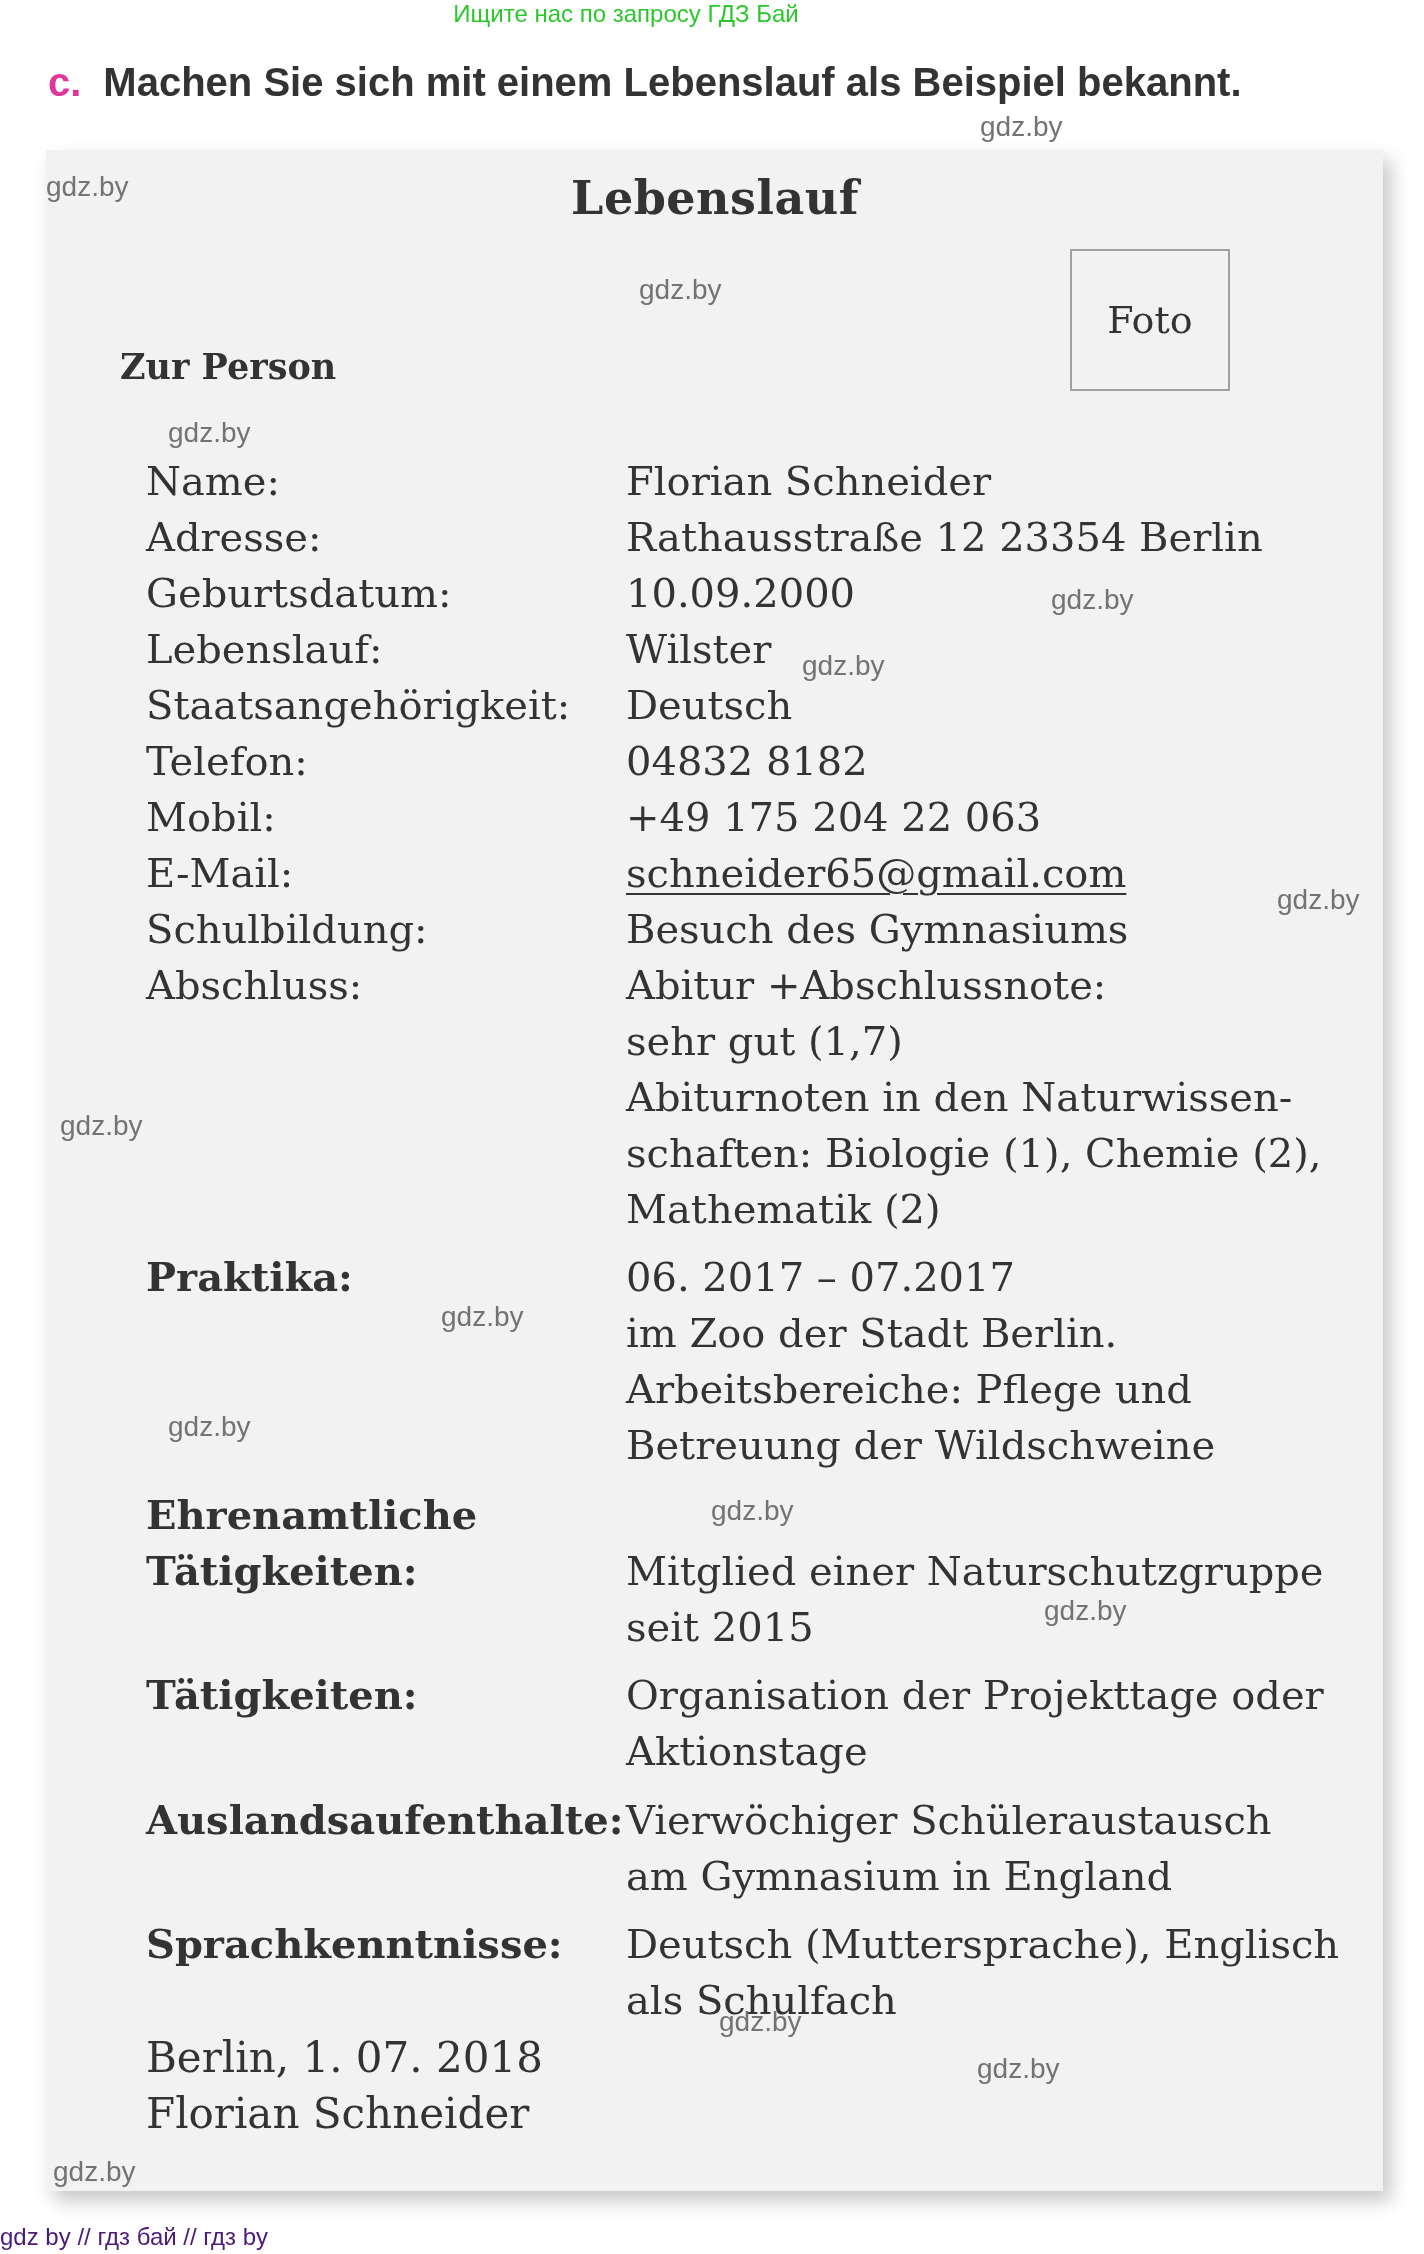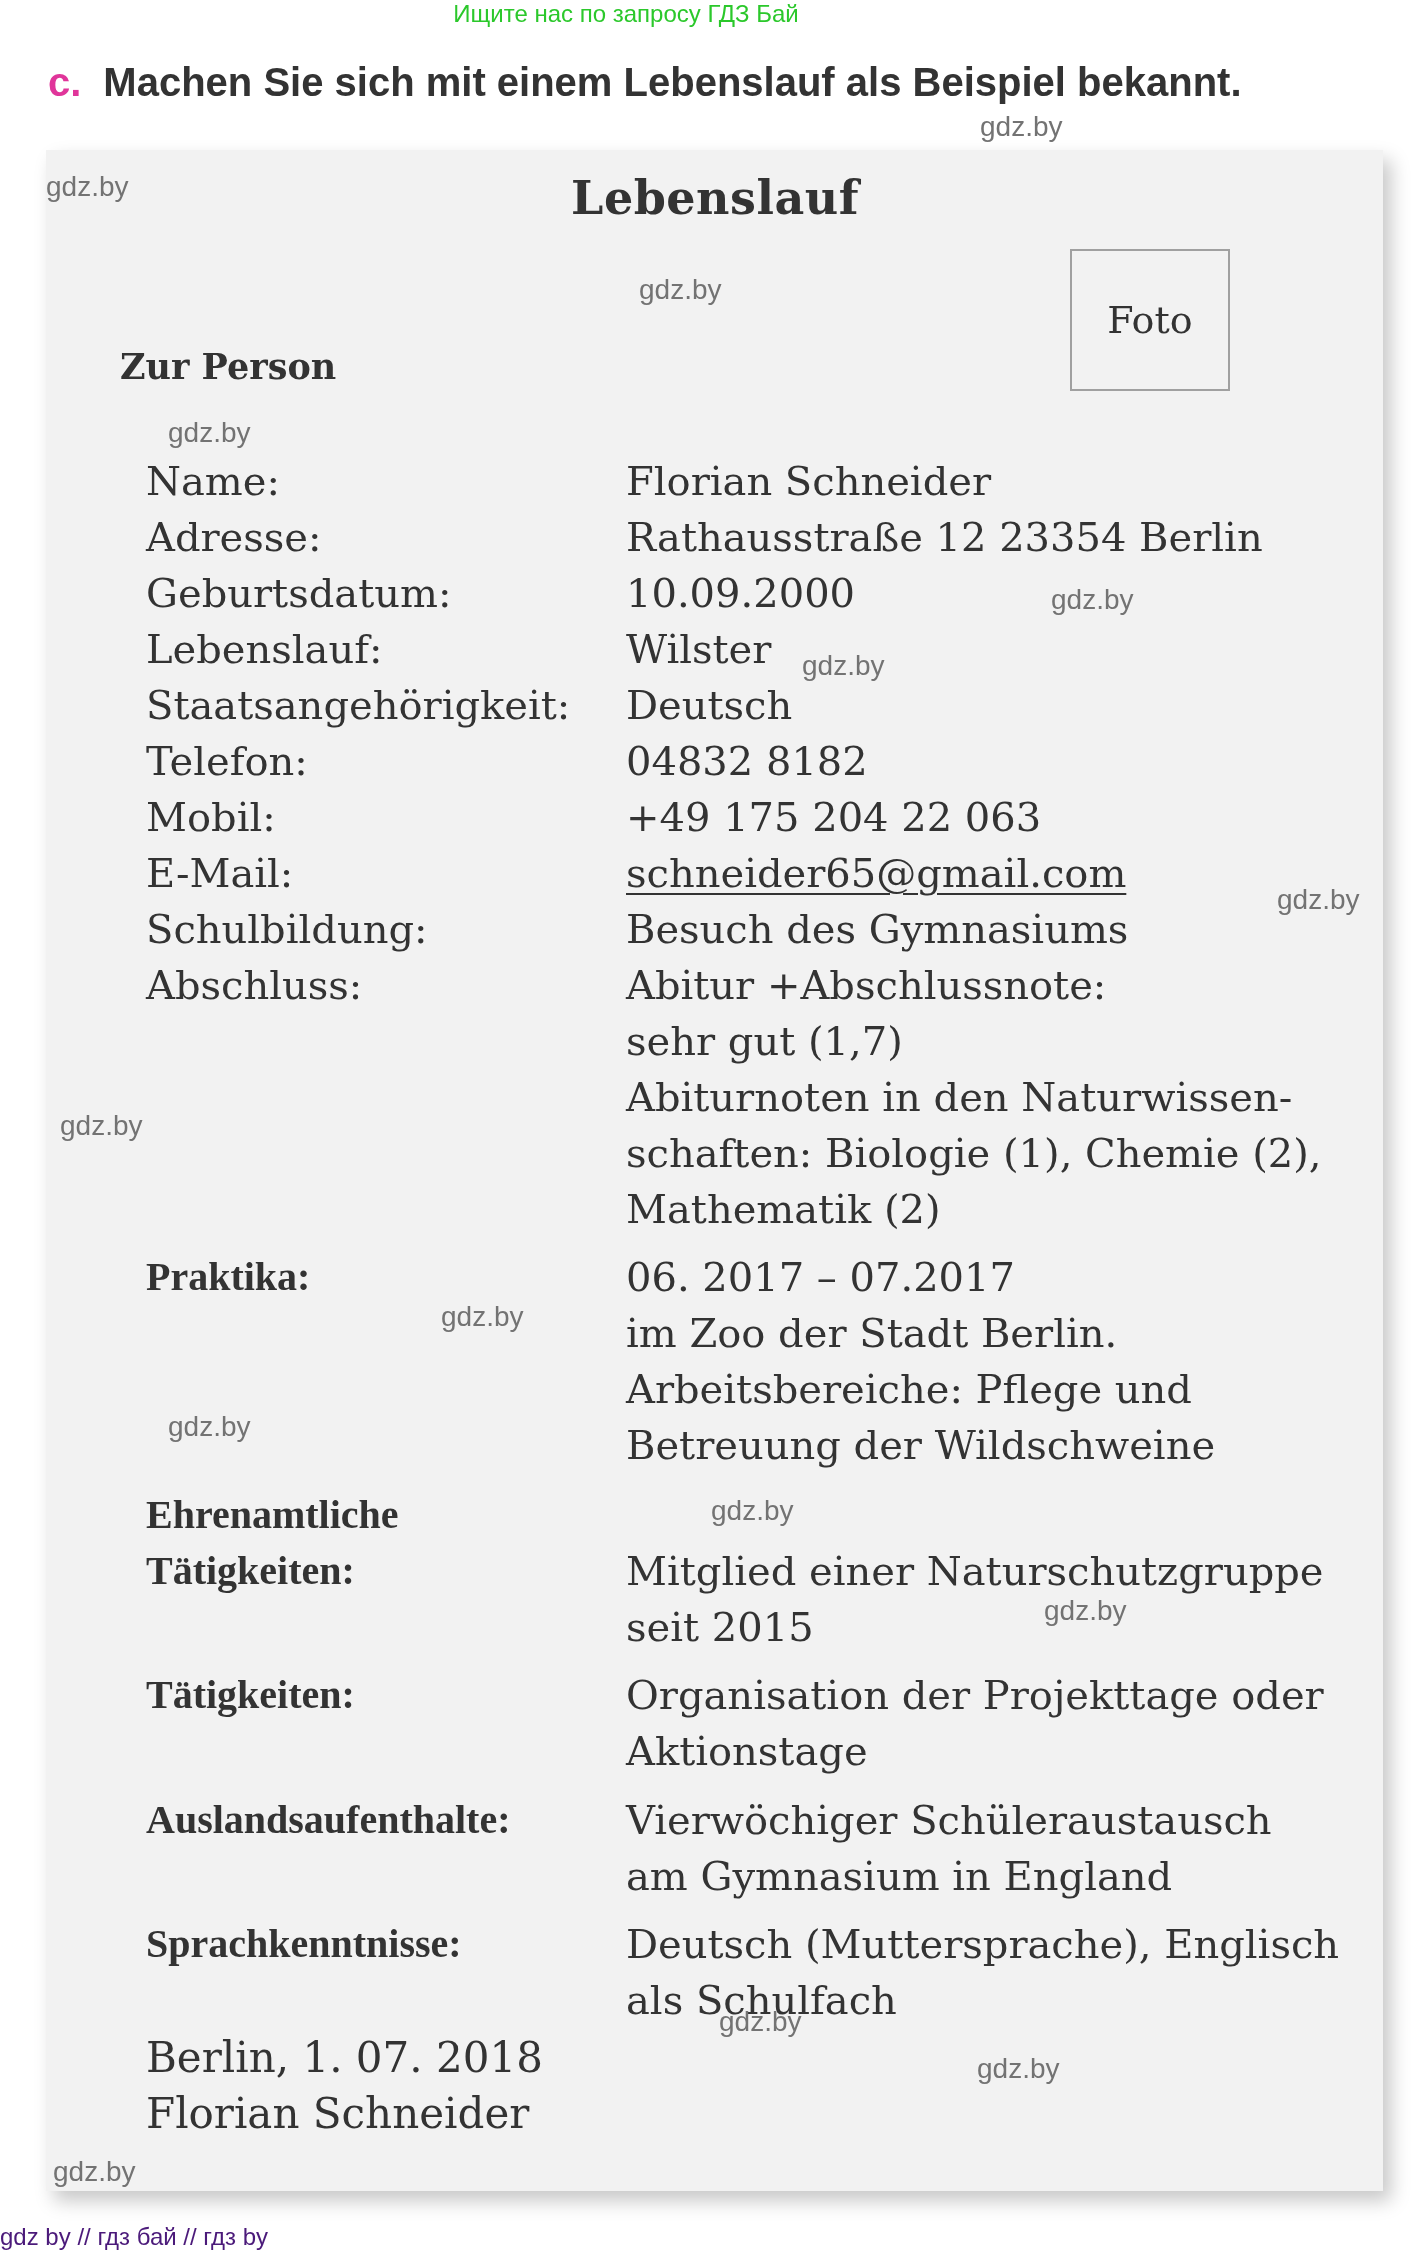--- a/index.html
+++ b/index.html
@@ -7,21 +7,21 @@
   .abs { position:absolute; white-space:nowrap; }
   .top-banner { left:0; width:1252px; top:0; text-align:center; font-family:"Liberation Sans", sans-serif; font-size:24px; line-height:28px; color:#2bc82b; }
   .instruction { left:48px; top:58px; font-family:"Liberation Sans", sans-serif; font-size:40px; font-weight:bold; color:#333333; line-height:48px; }
   .instruction .letter { color:#e0359a; margin-right:22px; }
   .card { position:absolute; left:46px; top:150px; width:1337px; height:2041px; background:#f2f2f2; box-shadow:8px 10px 18px rgba(0,0,0,0.22); }
   .serif { font-family:"DejaVu Serif", serif; color:#333333; }
   .title { left:0; width:1430px; text-align:center; top:170px; font-size:46px; font-weight:bold; line-height:56px; letter-spacing:0.5px; }
   .foto { left:1070px; top:249px; width:156px; height:138px; border:2px solid #a0a0a0; display:flex; align-items:center; justify-content:center; font-size:38px; }
   .section { left:120px; font-size:35px; font-weight:bold; line-height:56px; }
   .label { left:118px; font-size:40px; line-height:56px;margin-left:28px; }
-  .label.bold { font-weight:bold;font-family:Liberation Serif, serif; }
+  .label.bold { font-weight:bold; }
   .value { left:626px; font-size:40px; line-height:56px; }
   .email { text-decoration:underline; text-underline-offset:6px; text-decoration-thickness:2px; }
   .wm { font-family:"Liberation Sans", sans-serif; font-size:28px; line-height:32px; color:#737373; }
   .footer { left:0; width:1224px; top:2222px; font-family:"Liberation Sans", sans-serif; font-size:24px; line-height:30px; color:#4b1a7a; }
 </style>
 </head>
 <body>
 
 <div class="abs top-banner">Ищите нас по запросу ГДЗ Бай</div>
 

